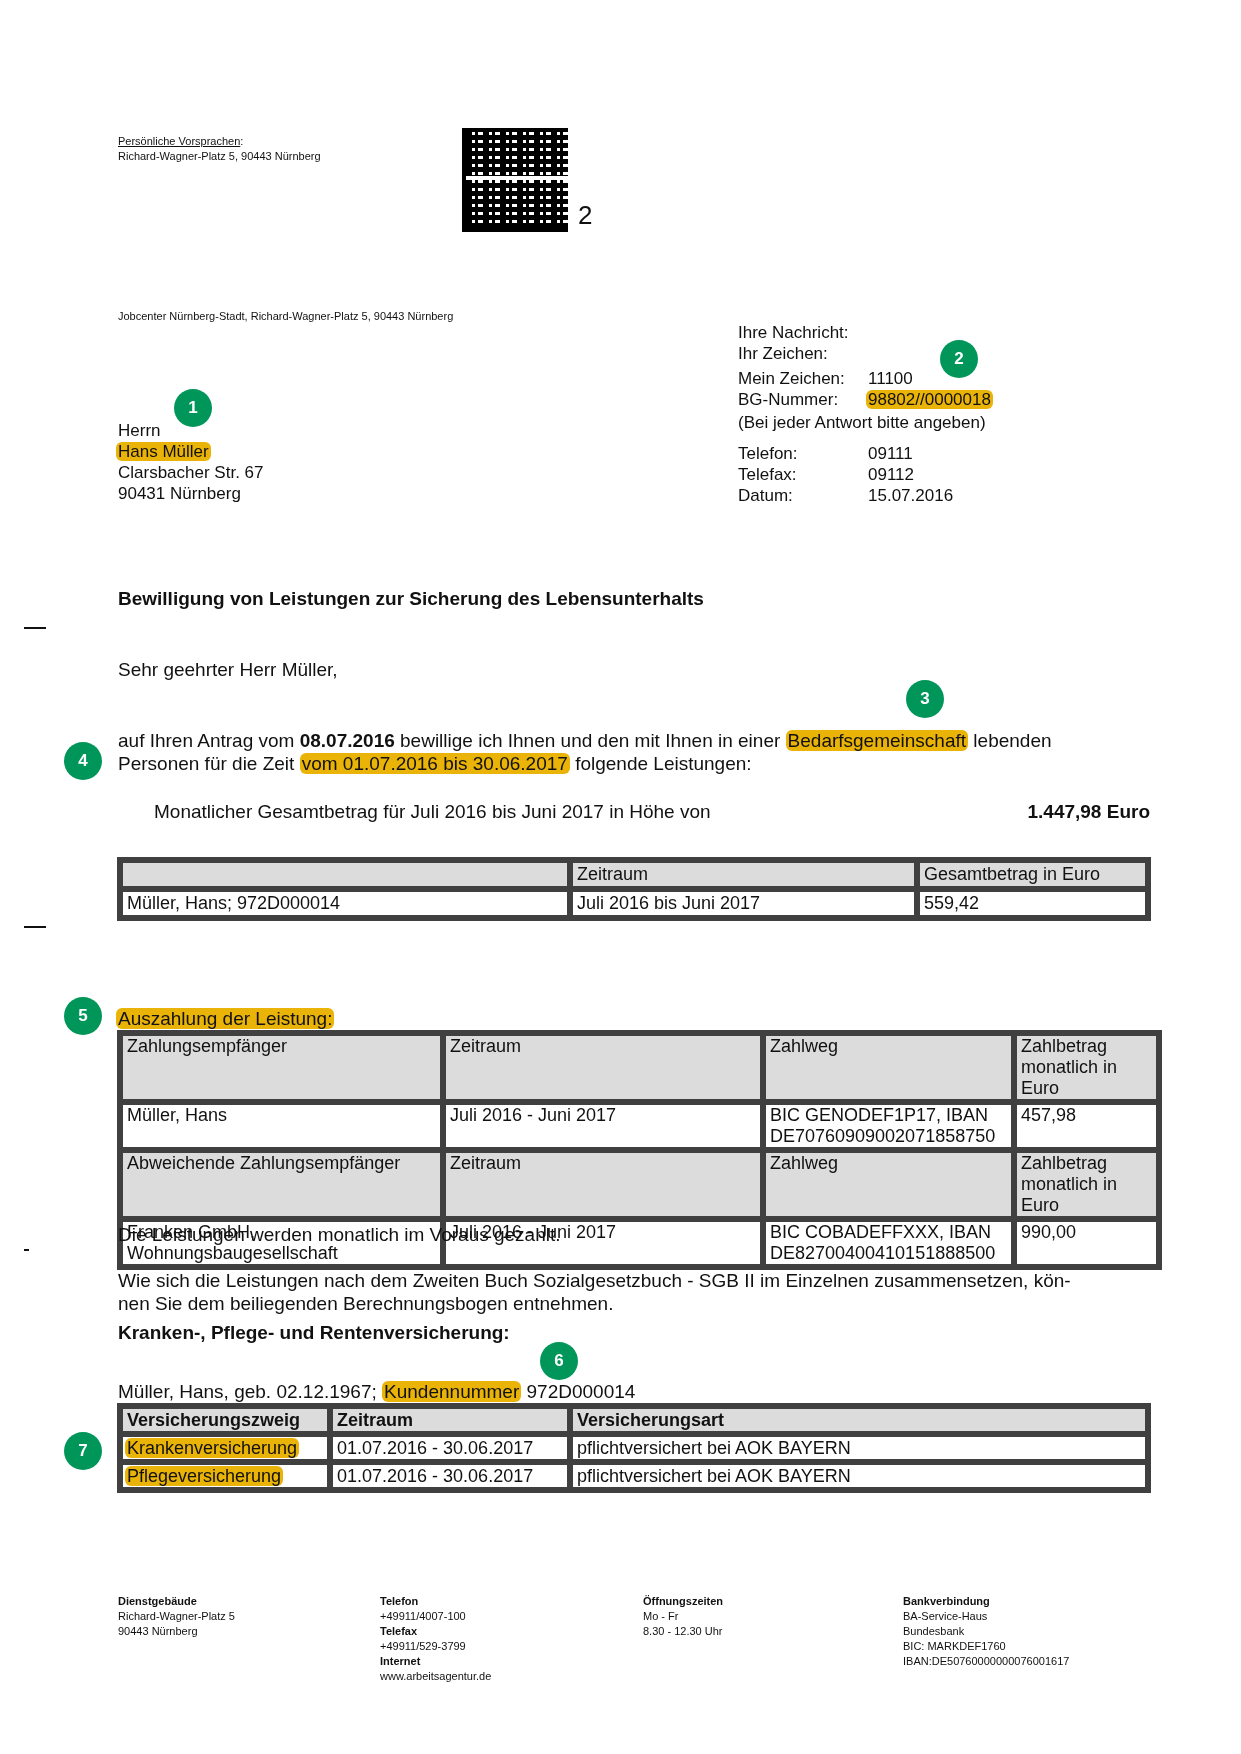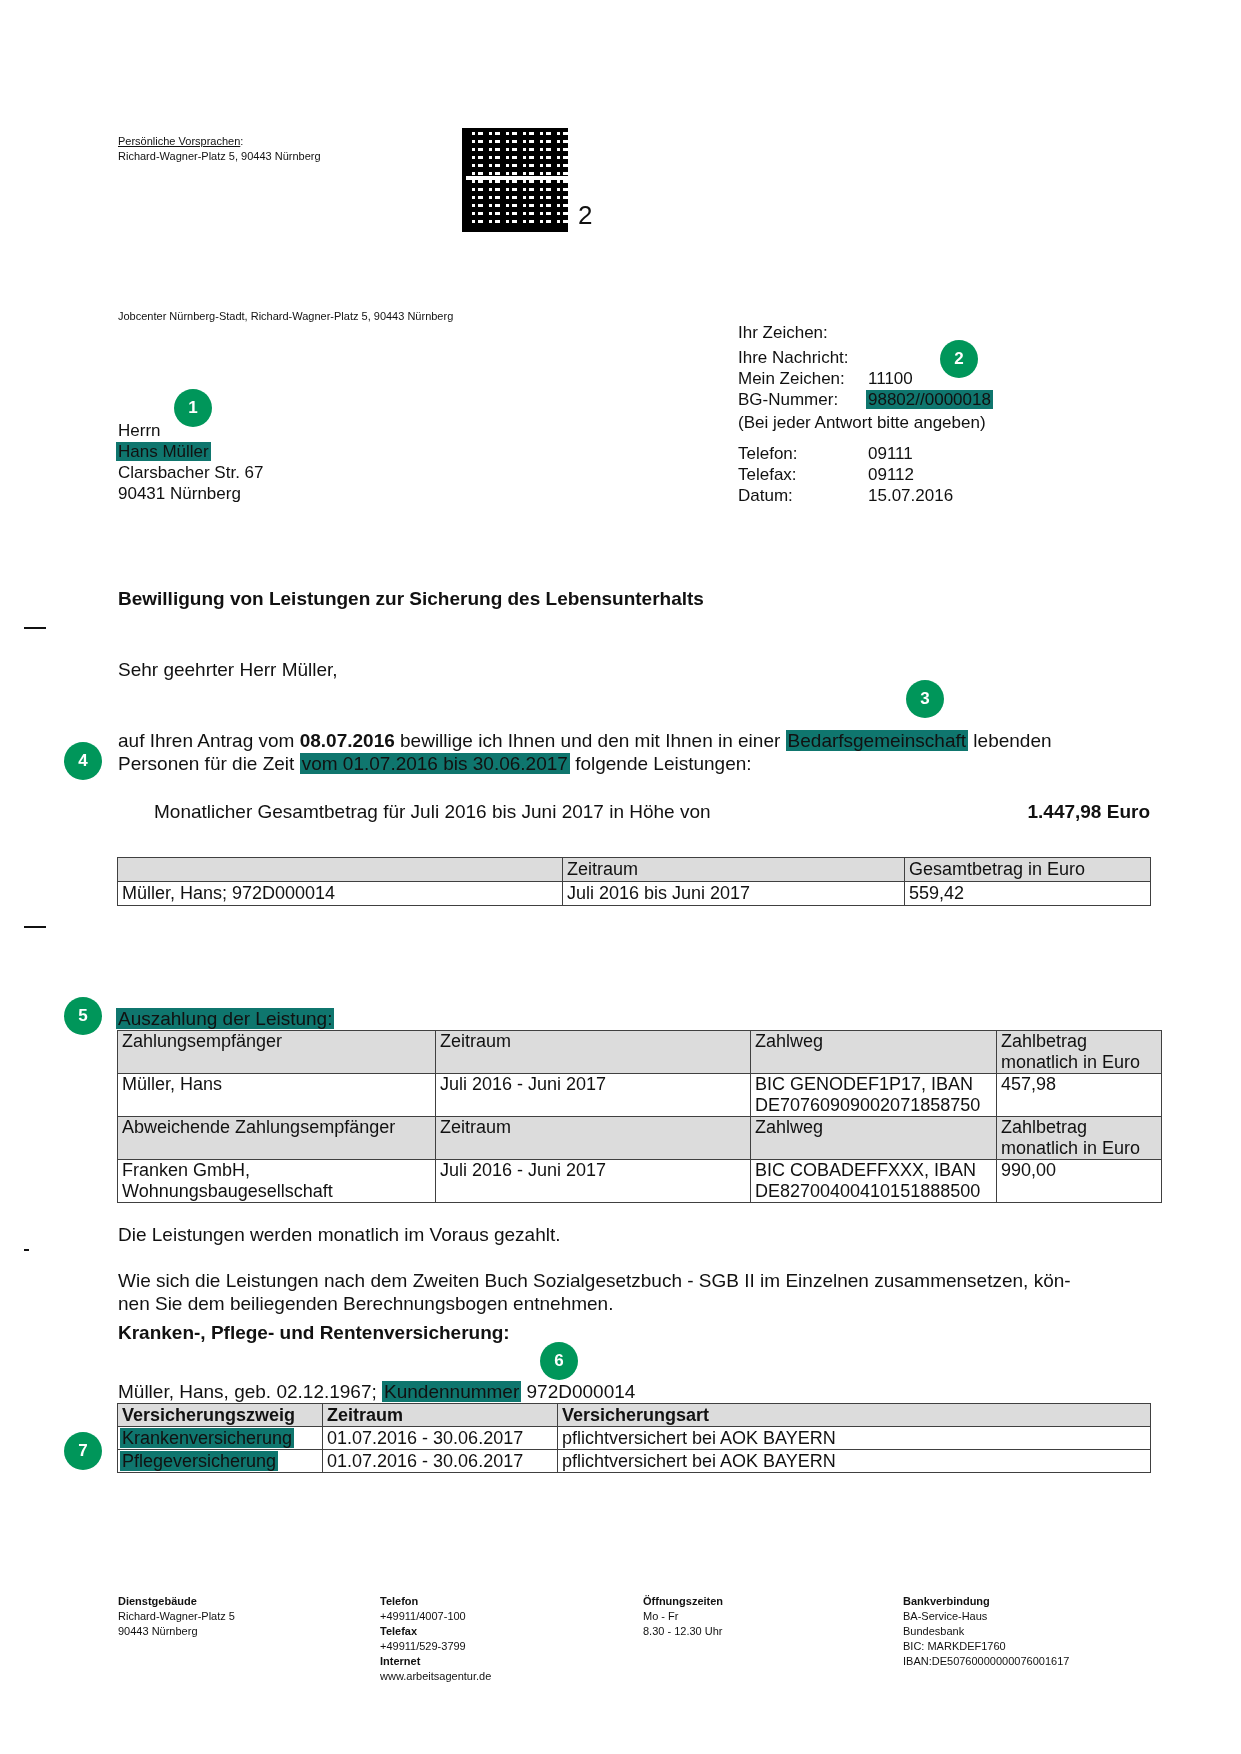--- a/index.html
+++ b/index.html
@@ -5,40 +5,40 @@
     html, body { margin: 0; padding: 0; }
     body {
       width: 1241px; height: 1754px; background: #ffffff; position: relative;
       font-family: "Liberation Sans", sans-serif; color: #111111; overflow: hidden;
     }
     .abs { position: absolute; }
     .small { font-size: 11px; line-height: 15px; }
     .med { font-size: 17px; line-height: 21px; }
     .body { font-size: 19px; line-height: 23px; }
     .bold { font-weight: bold; }
-    .hl { background: #0f766e; border-radius: 0; padding: 0 2px; }
+    .hl { background: #eab308; border-radius: 6px; padding: 0 2px; }
     .badge {
       position: absolute; width: 38px; height: 38px; border-radius: 50%;
       background: #00965a; color: #fff; font-weight: bold; font-size: 17px;
       display: flex; align-items: center; justify-content: center;
     }
     .qr {
       position: absolute; left: 462px; top: 128px; width: 102px; height: 100px;
       background:
         repeating-linear-gradient(90deg, #000 0 6px, #fff 6px 9px, #000 9px 12px, #fff 12px 17px),
         repeating-linear-gradient(0deg, #000 0 5px, #fff 5px 8px);
       background-blend-mode: multiply;
       border-left: 4px solid #000; border-bottom: 4px solid #000;
     }
     .qr::after {
       content: ""; position: absolute; left: 0; right: 0; top: 48px; height: 4px; background: #fff;
     }
     .mark { position: absolute; left: 24px; height: 2px; background: #111; }
     table { border-collapse: collapse; position: absolute; font-size: 18px; }
-    td, th { border: 1px solid #404040; padding: 0 4px; vertical-align: top; text-align: left; font-weight: normal; }
+    td, th { border: 6px solid #404040; padding: 0 4px; vertical-align: top; text-align: left; font-weight: normal; }
     th { background: #dcdcdc; }
     .num { }
     .t1 td, .t1 th { height: 23px; line-height: 23px; }
     .t2 td, .t2 th { line-height: 21px; }
     .t3 td, .t3 th { height: 22px; line-height: 22px; }
     .t3 th { font-weight: bold; }
     .foot-h { font-weight: bold; }
   </style>
 </head>
 <body>
@@ -53,22 +53,22 @@
 
 <div class="abs med" style="left:118px; top:420px;">
   <div>Herrn</div>
   <div><span class="hl" style="margin-left:-2px">Hans Müller</span></div>
   <div>Clarsbacher Str. 67</div>
   <div>90431 Nürnberg</div>
 </div>
 <div class="badge" style="left:174px; top:389px;">1</div>
 
 <div class="abs med" style="left:738px; top:322px; width:420px;">
+  <div>Ihre Nachricht:</div>
   <div style="height:25px">Ihr Zeichen:</div>
-  <div>Ihre Nachricht:</div>
   <div><span style="display:inline-block;width:130px">Mein Zeichen:</span><span>11100</span></div>
   <div><span style="display:inline-block;width:128px">BG-Nummer:</span><span class="hl">98802//0000018</span></div>
   <div style="margin-top:2px">(Bei jeder Antwort bitte angeben)</div>
   <div style="margin-top:10px"><span style="display:inline-block;width:130px">Telefon:</span><span>09111</span></div>
   <div><span style="display:inline-block;width:130px">Telefax:</span><span>09112</span></div>
   <div><span style="display:inline-block;width:130px">Datum:</span><span>15.07.2016</span></div>
 </div>
 <div class="badge" style="left:940px; top:340px;">2</div>
 
 <div class="mark" style="top:627px; width:22px;"></div>

